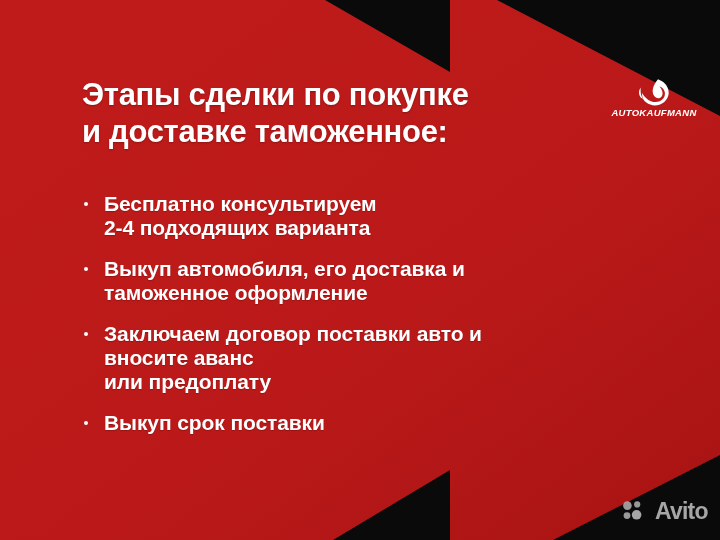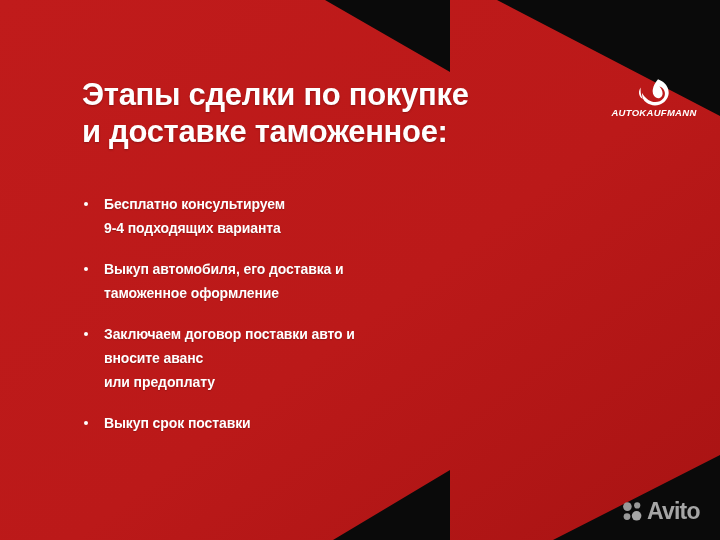--- a/index.html
+++ b/index.html
@@ -89,36 +89,36 @@
     left: 2px;
     top: 10px;
     width: 4px;
     height: 4px;
     border-radius: 50%;
     background: #ffffff;
   }
   .bullet-line {
     display: block;
     color: #ffffff;
-    font-size: 14px;
+    font-size: 21px;
     line-height: 24px;
     font-weight: bold;
     letter-spacing: -0.1px;
     white-space: nowrap;
     text-shadow: 0 1px 1px rgba(0,0,0,0.2);
   }
 
   
   #avito-watermark {
     position: absolute;
     left: 622px;
     top: 500px;
     display: flex;
-    align-items: center;
-    gap: 4px;
+    align-items: flex-start;
+    gap: 12px;
     opacity: 0.82;
   }
   #avito-dots { display: block; width: 21px; height: 21px; }
   #avito-word {
     color: #c9c9c9;
     font-size: 23px;
     font-weight: bold;
     letter-spacing: -0.8px;
     line-height: 23px;
   }
@@ -160,21 +160,21 @@
                  C4.4 18.3 3.6 15.6 3.6 12.8 C3.6 11.6 3.6 10.5 3.6 9.4 Z" fill="#ffffff"></path>
       </svg>
       <span id="logo-word">AUTOKAUFMANN</span>
     </div>
 
     <div id="bullets">
 
       <div class="bullet-item">
         <span class="bullet-dot"></span>
         <span class="bullet-line">Бесплатно консультируем</span>
-        <span class="bullet-line">9-4 подходящих варианта</span>
+        <span class="bullet-line">2-4 подходящих варианта</span>
       </div>
 
       <div class="bullet-item">
         <span class="bullet-dot"></span>
         <span class="bullet-line">Выкуп автомобиля, его доставка и</span>
         <span class="bullet-line">таможенное оформление</span>
       </div>
 
       <div class="bullet-item">
         <span class="bullet-dot"></span>

